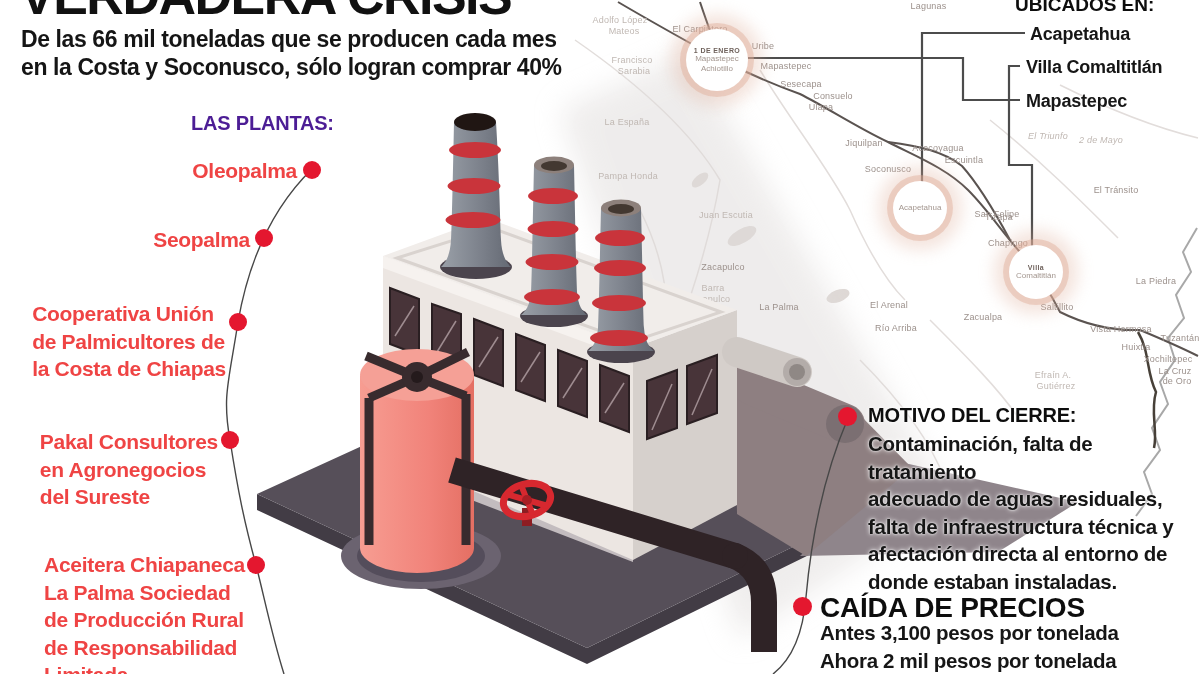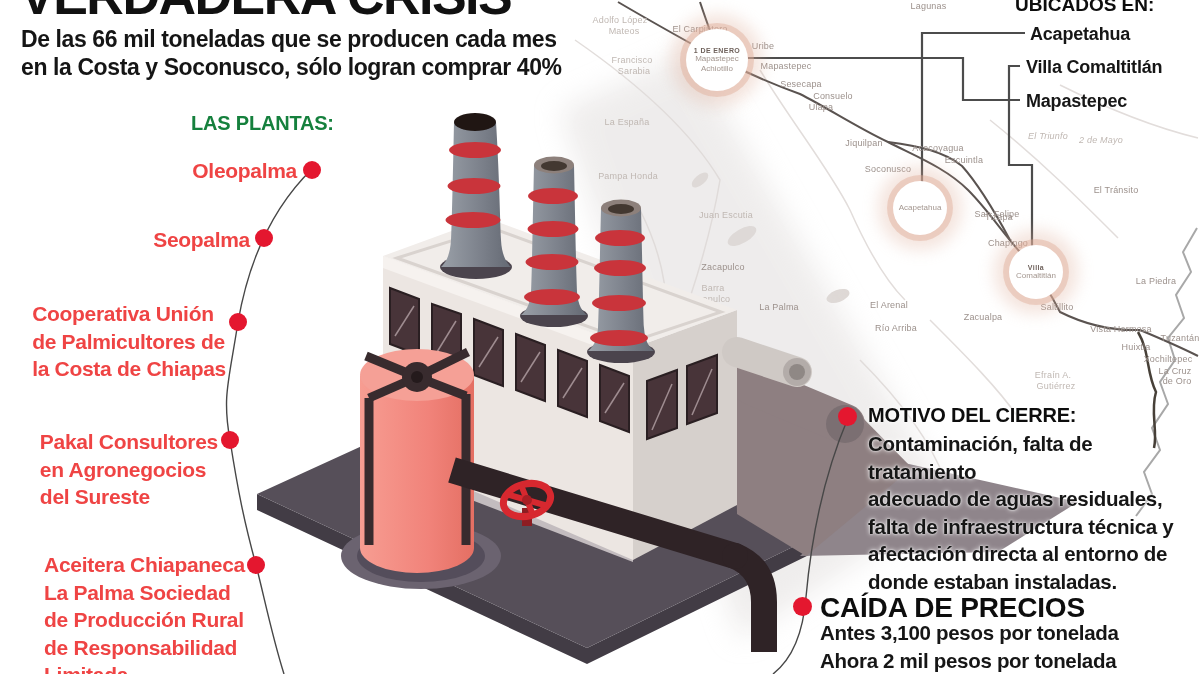--- a/index.html
+++ b/index.html
@@ -4,21 +4,21 @@
 <style>
   html,body{margin:0;padding:0;background:#fff;}
   .stage{position:relative;width:1200px;height:674px;overflow:hidden;background:#fff;
          font-family:"Liberation Sans","DejaVu Sans",sans-serif;color:#1a1a1a;}
   .abs{position:absolute;}
   svg{position:absolute;left:0;top:0;pointer-events:none;}
 
   
   .title{left:20px;top:-34px;font-size:52px;font-weight:900;letter-spacing:-1.5px;color:#111;white-space:nowrap;}
   .subtitle{left:21px;top:26px;font-size:23px;line-height:27.5px;font-weight:600;letter-spacing:-0.4px;color:#151515;}
-  .plants-header{left:191px;top:112px;font-size:20px;font-weight:800;letter-spacing:-0.2px;color:#15803d;}
+  .plants-header{left:191px;top:112px;font-size:20px;font-weight:800;letter-spacing:-0.2px;color:#4c1d95;}
   .plant{font-size:21px;line-height:27.5px;font-weight:600;letter-spacing:-0.3px;color:#ef4444;text-align:left;
          text-shadow:0 0 5px #fff,0 0 2px #fff;}
   .located-header{left:1015px;top:-6px;font-size:19px;font-weight:800;color:#0d0d0d;text-shadow:0 0 4px #fff;}
   .located-item{font-size:18px;font-weight:600;letter-spacing:-0.2px;color:#161616;text-shadow:0 0 4px #fff;}
   .note-header{font-size:20px;font-weight:800;letter-spacing:-0.2px;color:#0d0d0d;text-shadow:0 0 5px #fff,0 0 2px #fff;}
   .note-body{font-size:20.5px;line-height:27.5px;font-weight:600;letter-spacing:-0.3px;color:#161616;
              text-shadow:0 0 5px #fff,0 0 2px #fff;}
   .dot{position:absolute;border-radius:50%;background:var(--red,#e4172f);}
   .dot.d18{width:18px;height:18px;}
   .dot.d19{width:19px;height:19px;}

